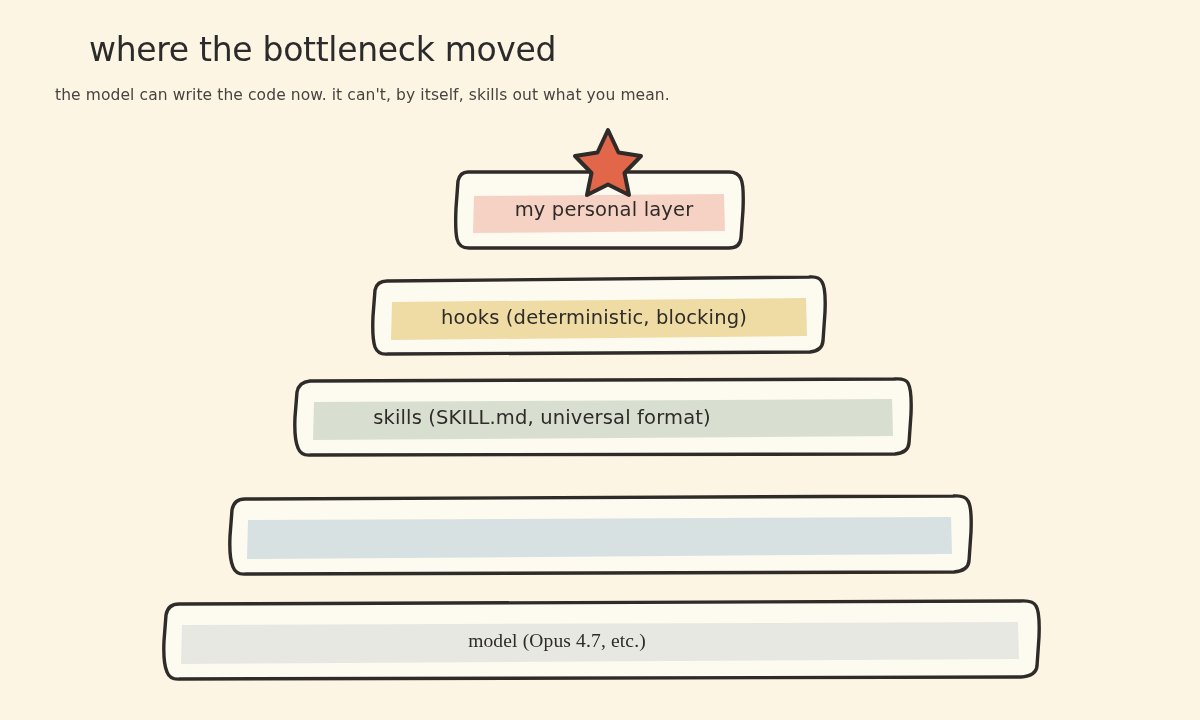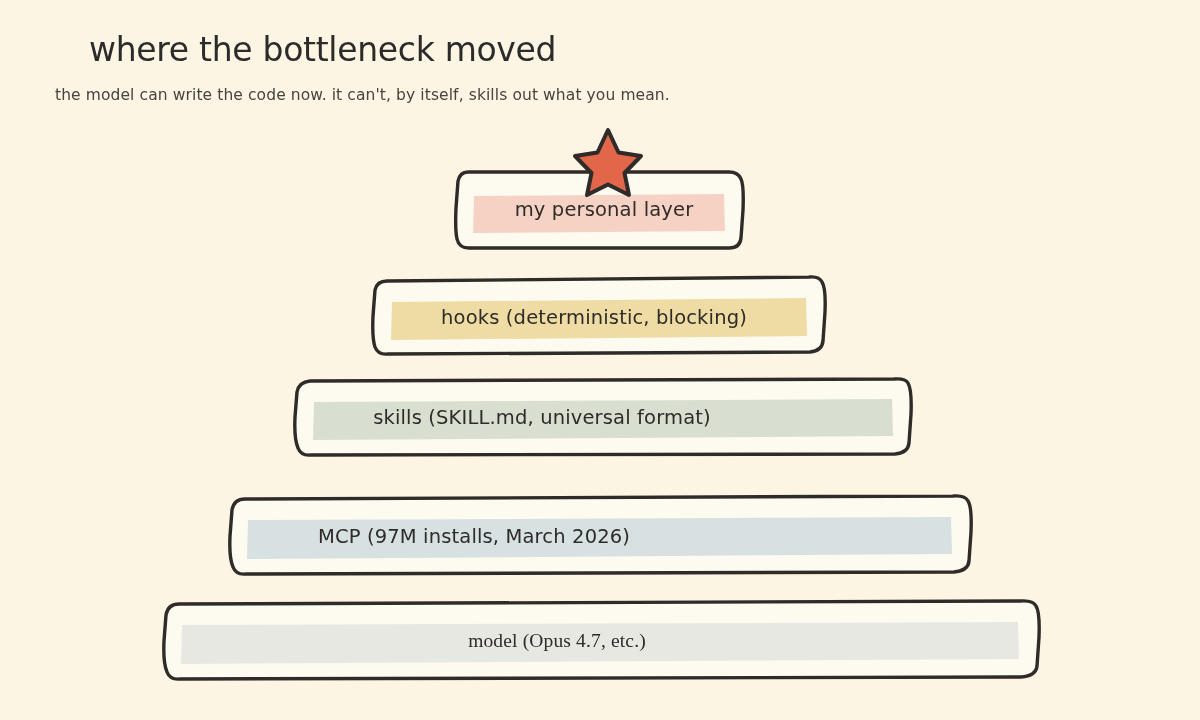--- a/index.html
+++ b/index.html
@@ -87,21 +87,20 @@
       <path d="M22,28 L436,24 L437,62 L21,66 Z" fill="#EFDCA4"></path>
     </svg>
     <div class="layer-label" style="left:224px; top:32px;">hooks (deterministic, blocking)</div>
   </div>
 
   <div class="layer" id="layer-3" style="left:226px; top:492px; width:748px; height:86px;">
     <svg width="748" height="86" viewBox="0 0 748 86">
       <path d="M19,7 Q8,7 6,18 L4,44 Q3,66 7,75 Q10,83 20,82 L728,80 Q742,79 743,69 L745,40 Q746,15 742,9 Q739,3 727,4 Z" fill="#FDFAF0" stroke="#2E2B28" stroke-width="3.4" stroke-linejoin="round"></path>
       <path d="M22,28 L725,25 L726,62 L21,67 Z" fill="#D7E1E2"></path>
     </svg>
-    <div class="layer-label" style="left:248px; top:33px;">MCP (97M installs, March 2026)</div>
   </div>
 
   <div class="layer" id="layer-4" style="left:159px; top:596px; width:884px; height:86px;font-family:Liberation Serif, serif;">
     <svg width="884" height="86" viewBox="0 0 884 86">
       <path d="M20,8 Q9,8 7,19 L5,45 Q4,67 8,76 Q11,84 21,83 L862,81 Q877,80 878,70 L880,41 Q881,16 877,10 Q874,4 861,5 Z" fill="#FDFAF0" stroke="#2E2B28" stroke-width="3.4" stroke-linejoin="round"></path>
       <path d="M23,29 L859,26 L860,63 L22,68 Z" fill="#E8E8E2"></path>
     </svg>
     <div class="layer-label" style="left:398px; top:34px;">model (Opus 4.7, etc.)</div>
   </div>
 

